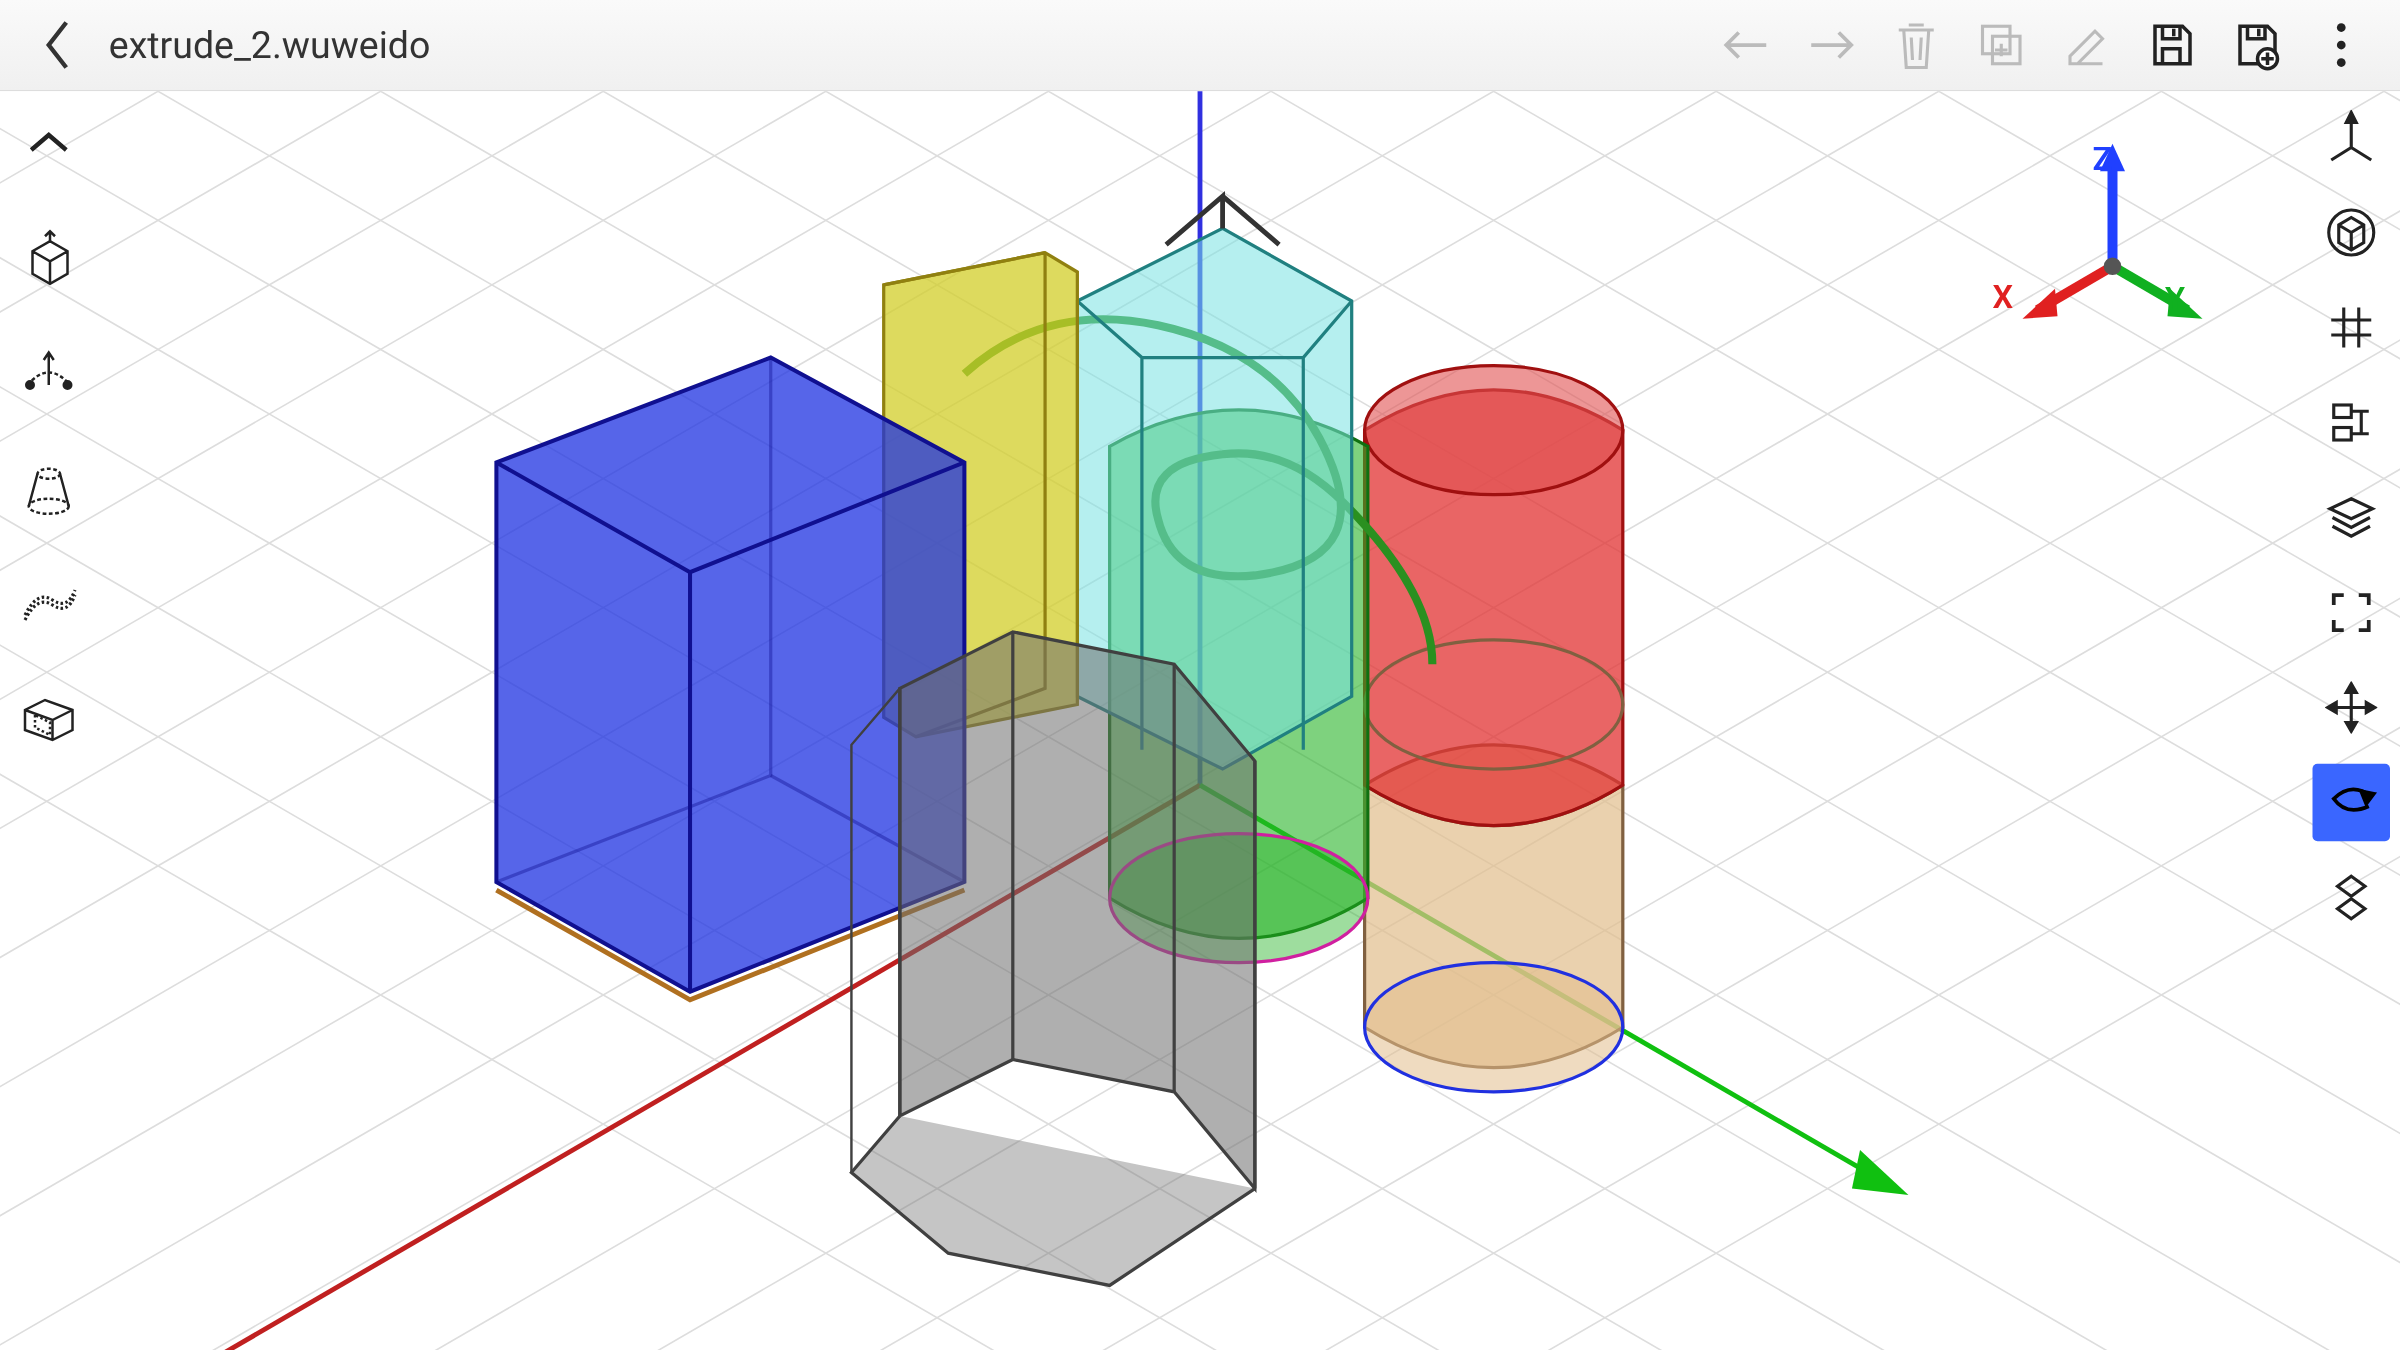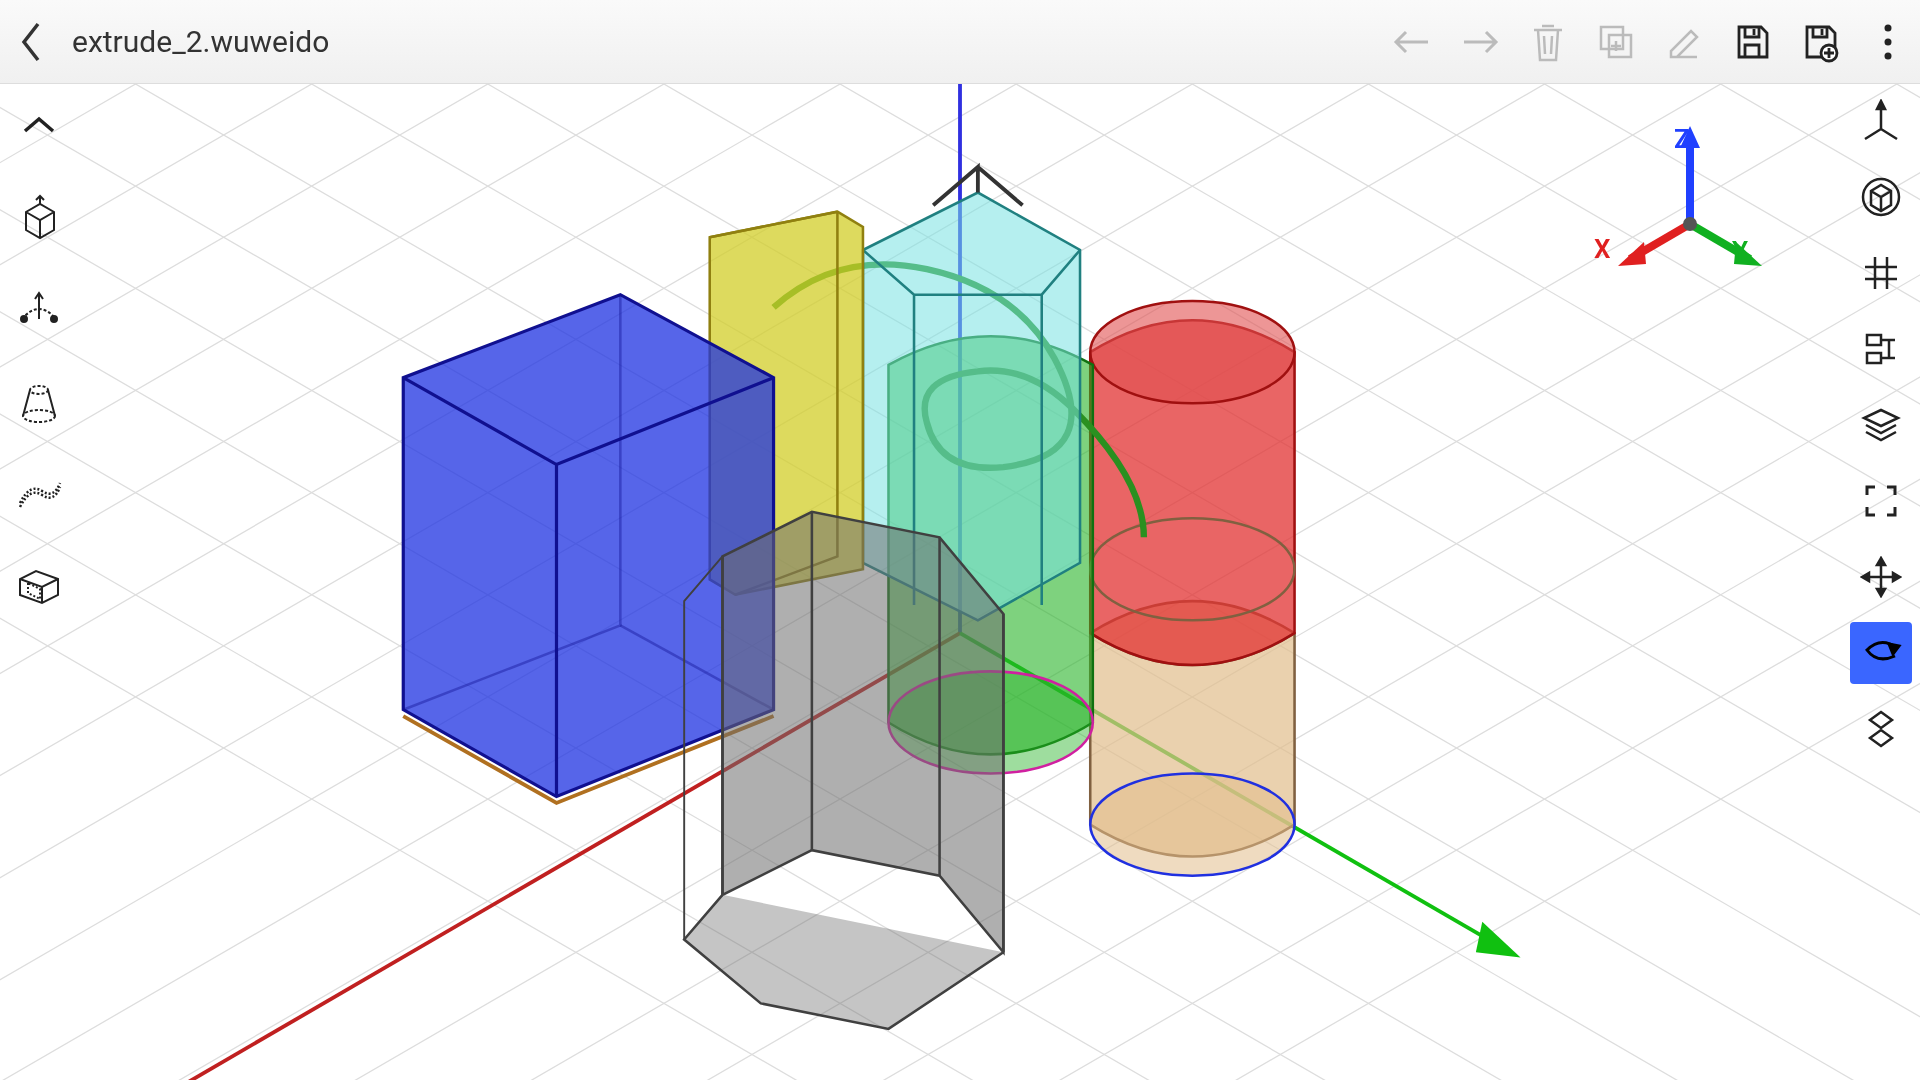--- a/index.html
+++ b/index.html
@@ -1,26 +1,26 @@
 <!DOCTYPE html>
 <html><head>
 <meta charset="utf-8">
 <style>
 * { margin: 0; padding: 0; box-sizing: border-box; }
 html, body { width: 100%; height: 100%; font-family: -apple-system, Roboto, sans-serif; overflow: hidden; background: #fff; }
 
 .app { display: flex; flex-direction: column; width: 100%; height: 100%; }
 
 .header {
-  height: 84px;
+  height: 73px;
   display: flex;
   align-items: center;
   background: linear-gradient(#fafafa, #f0f0f0);
   border-bottom: 1px solid #ddd;
-  padding: 0 0;
+  padding: 0 15px;
   gap: 4px;
 }
 .header .title { font-size: 30px; color: #333; font-weight: 400; margin-left: 4px; }
 .header .spacer { flex: 1; }
 .hbtn {
   width: 64px; height: 64px;
   display: flex; align-items: center; justify-content: center;
   color: #333;
 }
 .hbtn.disabled { color: #bbb; }

